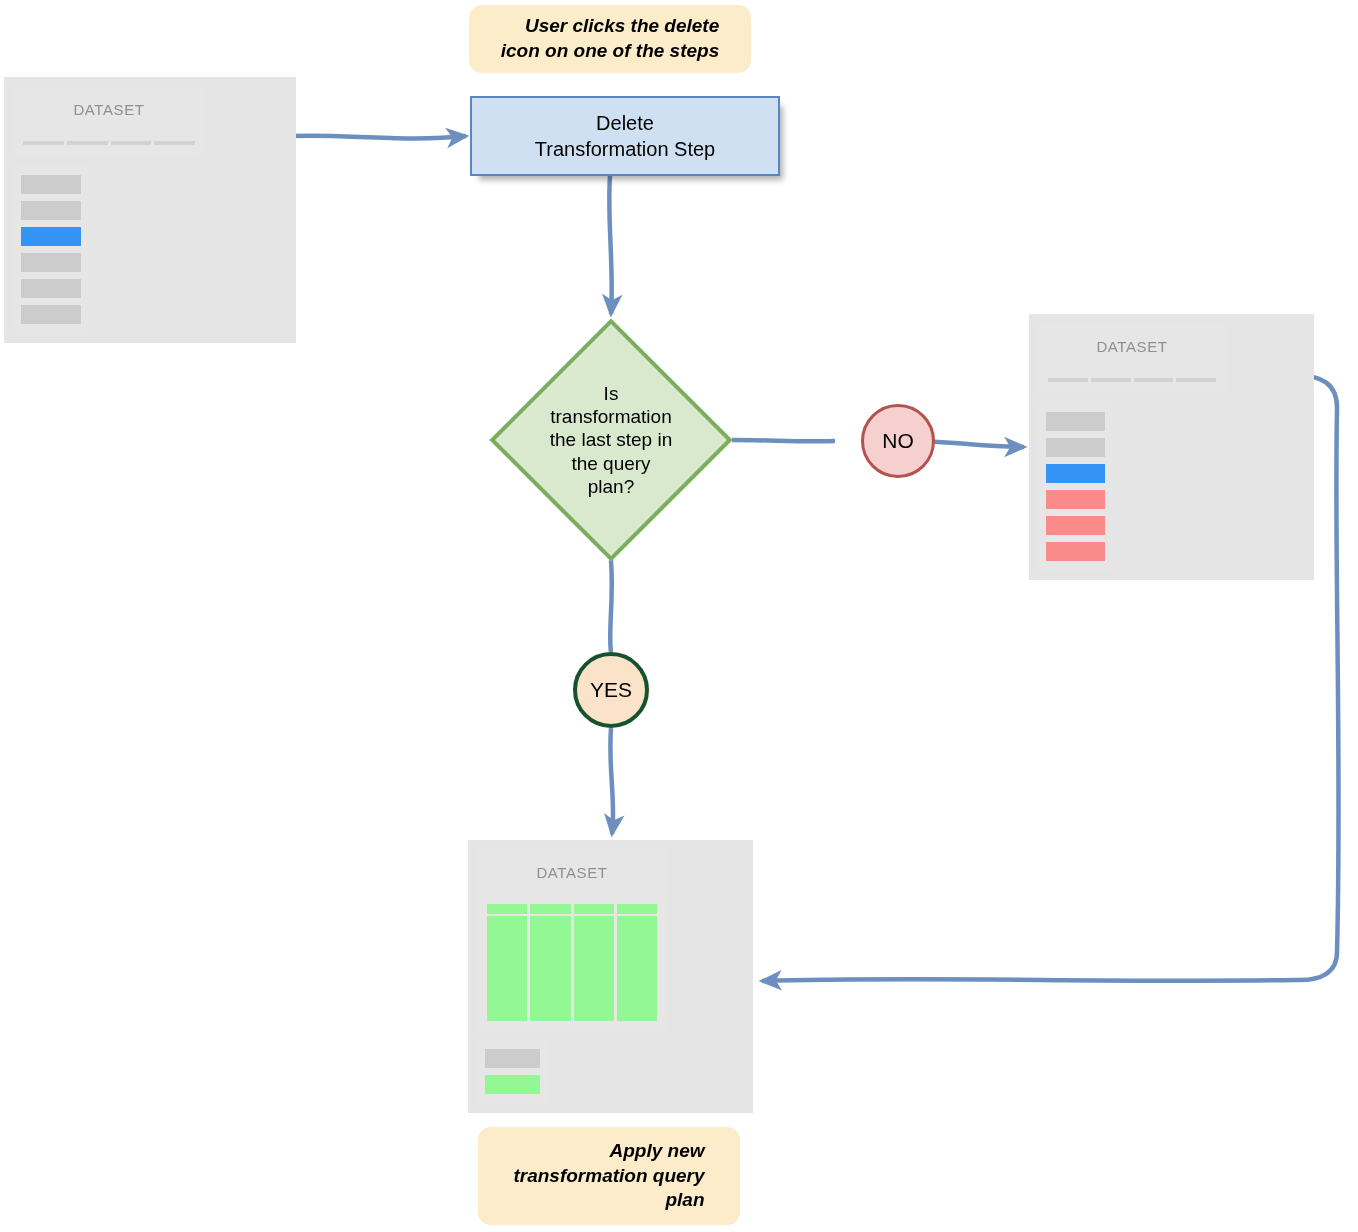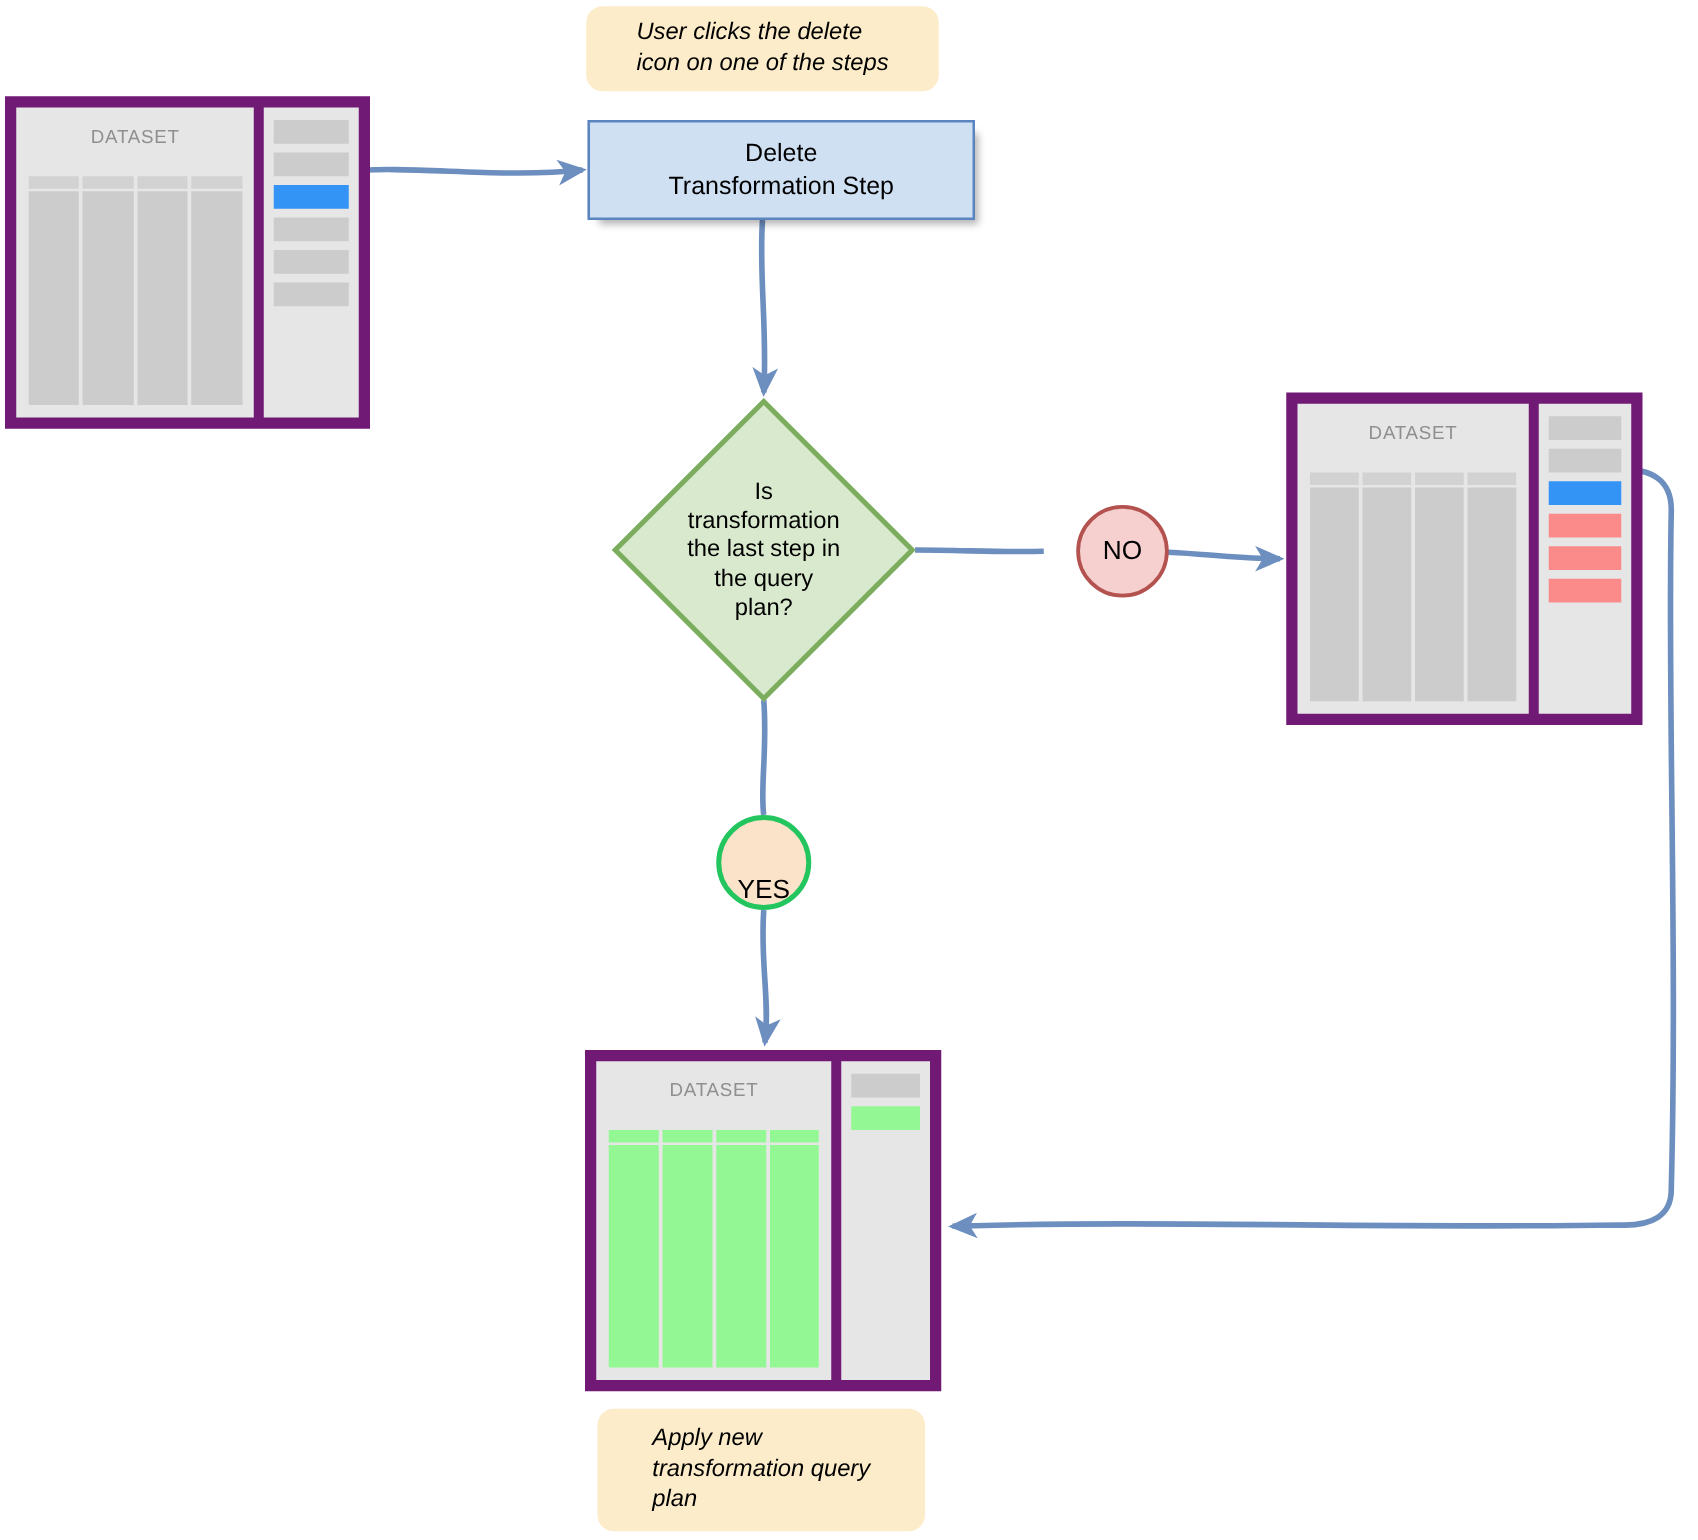--- a/index.html
+++ b/index.html
@@ -18,39 +18,40 @@
     overflow: hidden;
   }
 
   
   .note {
     position: absolute;
     background: #fcecc9;
     border-radius: 13px;
     color: #000000;
     font-style: italic;
-    font-weight: normal;
-    text-align: left;
+    font-weight: bold;
+    text-align: right;
     display: flex;
     align-items: center;
     justify-content: center;
     line-height: 1.3;
     box-sizing: border-box;
     padding: 6px 10px;
     white-space: pre-line;
   }
 
   
   .dataset {
     position: absolute;
-    background: #701a75;
+    background: #e5e5e5;
     box-sizing: border-box;
     padding: 9px;
     display: flex;
     gap: 8px;
+    flex-direction: column;
   }
   .ds-main {
     background: #e6e6e6;
     flex: 1 1 auto;
     position: relative;
     box-sizing: border-box;
   }
   .ds-title {
     color: #8f8f8f;
     text-align: center;
@@ -143,21 +144,21 @@
   .circle {
     position: absolute;
     border-radius: 50%;
     box-sizing: border-box;
     display: flex;
     align-items: center;
     justify-content: center;
     color: #000;
   }
   .circle.no  { background: #f6cfcf; border: 3px solid #b4524f; }
-  .circle.yes { background: #fbe3ca; border: 4px solid #22c55e; align-items: flex-end; }
+  .circle.yes { background: #fbe3ca; border: 4px solid #14532d; }
 
   
   #wires {
     position: absolute;
     left: 0;
     top: 0;
     width: 1358px;
     height: 1232px;
     pointer-events: none;
   }

